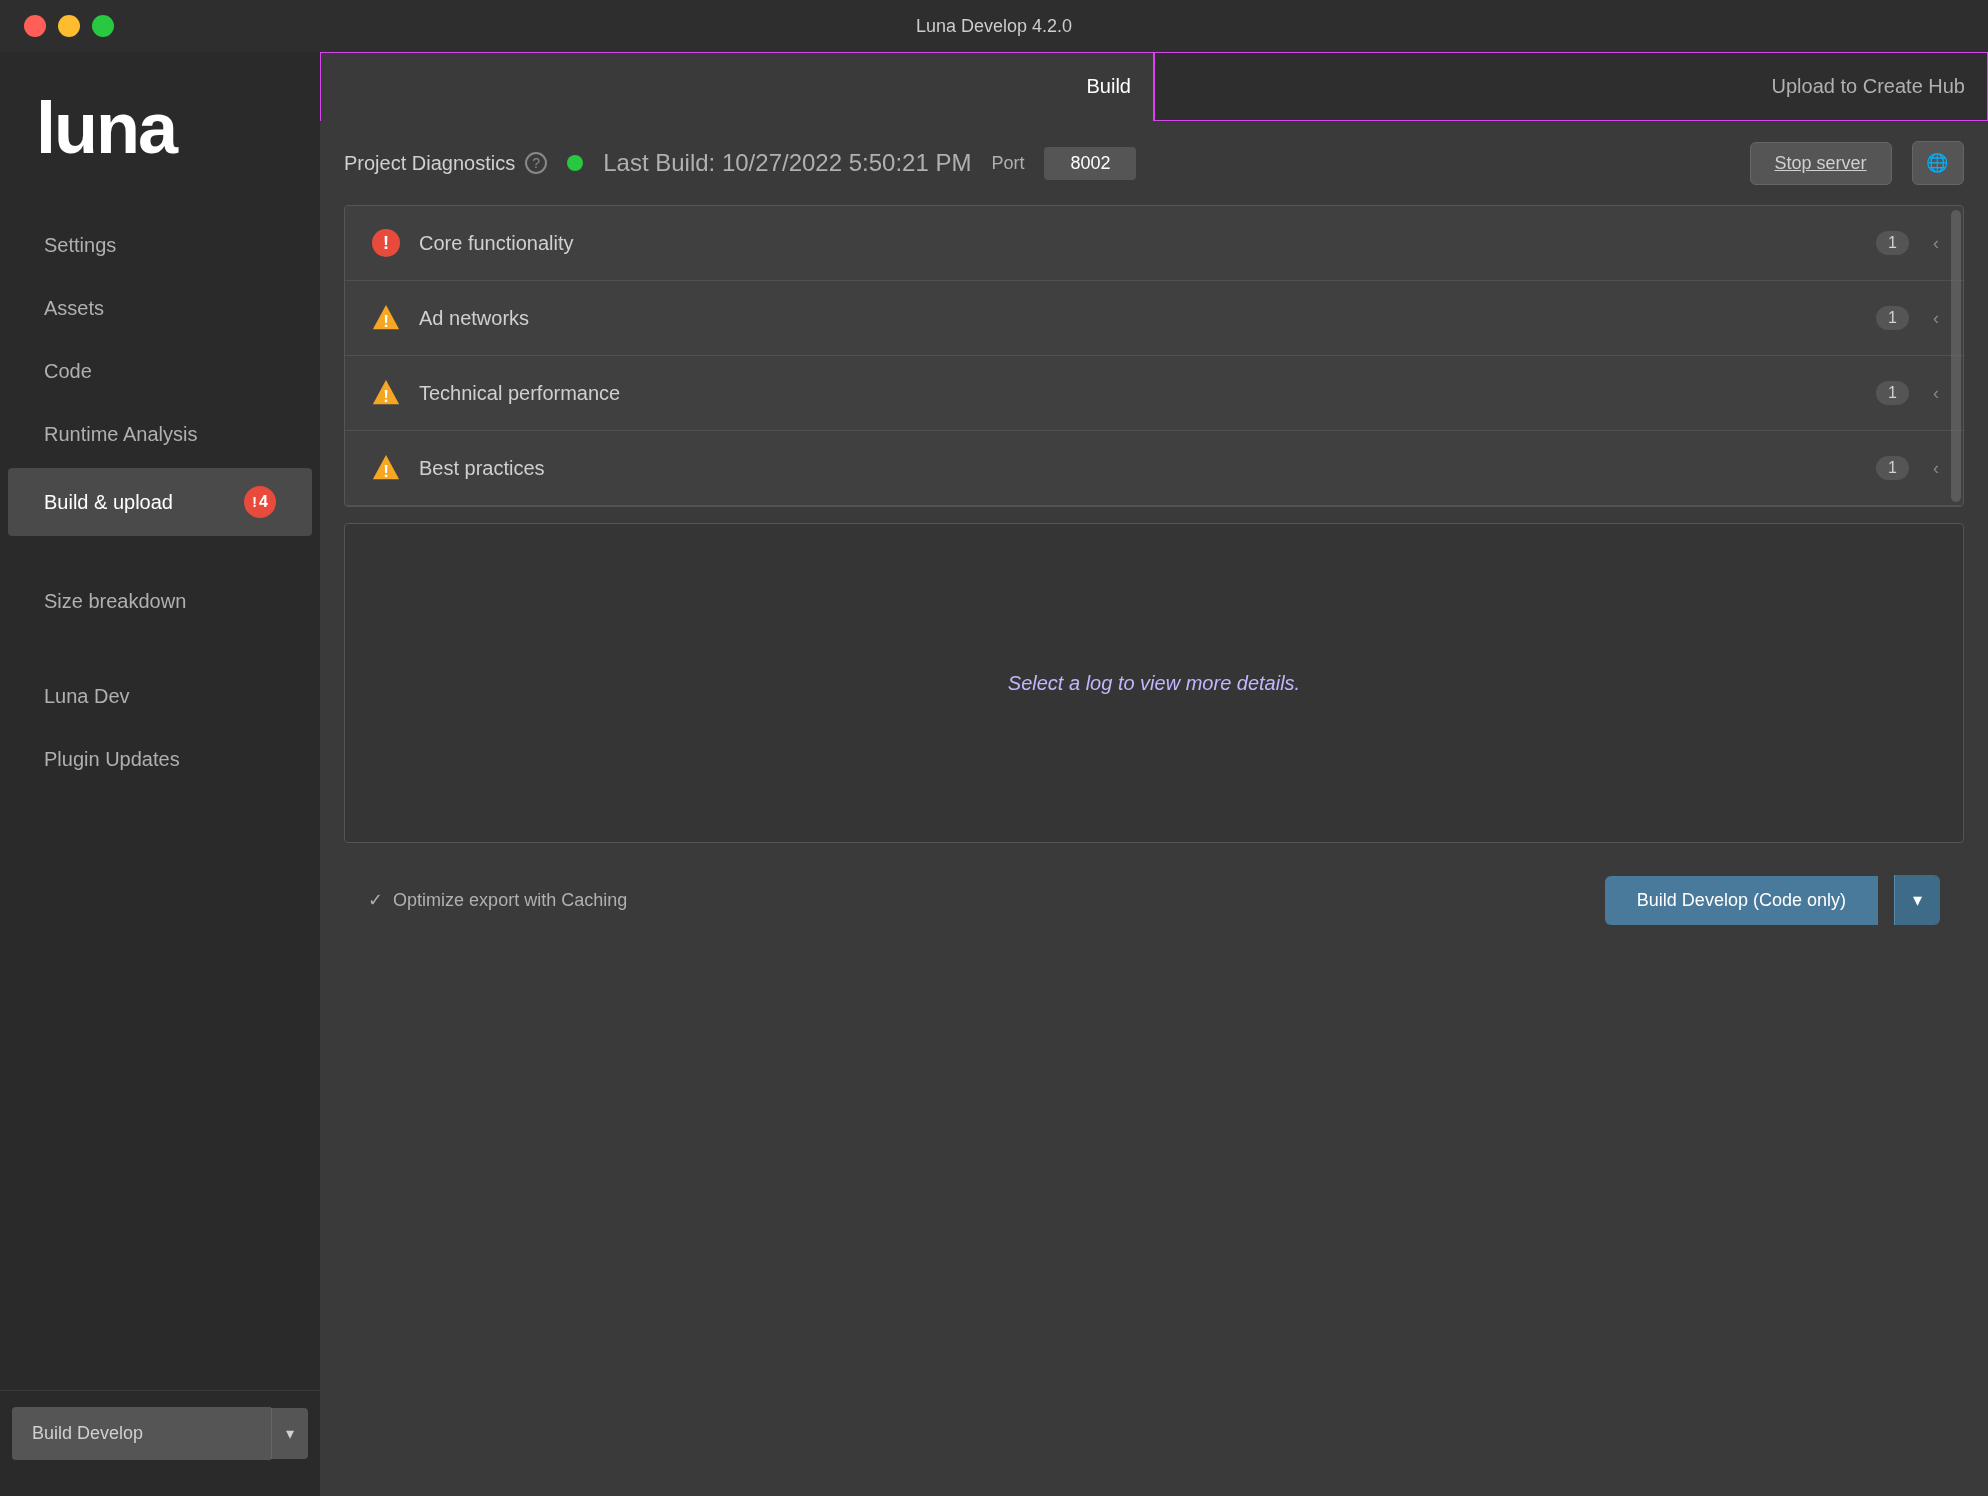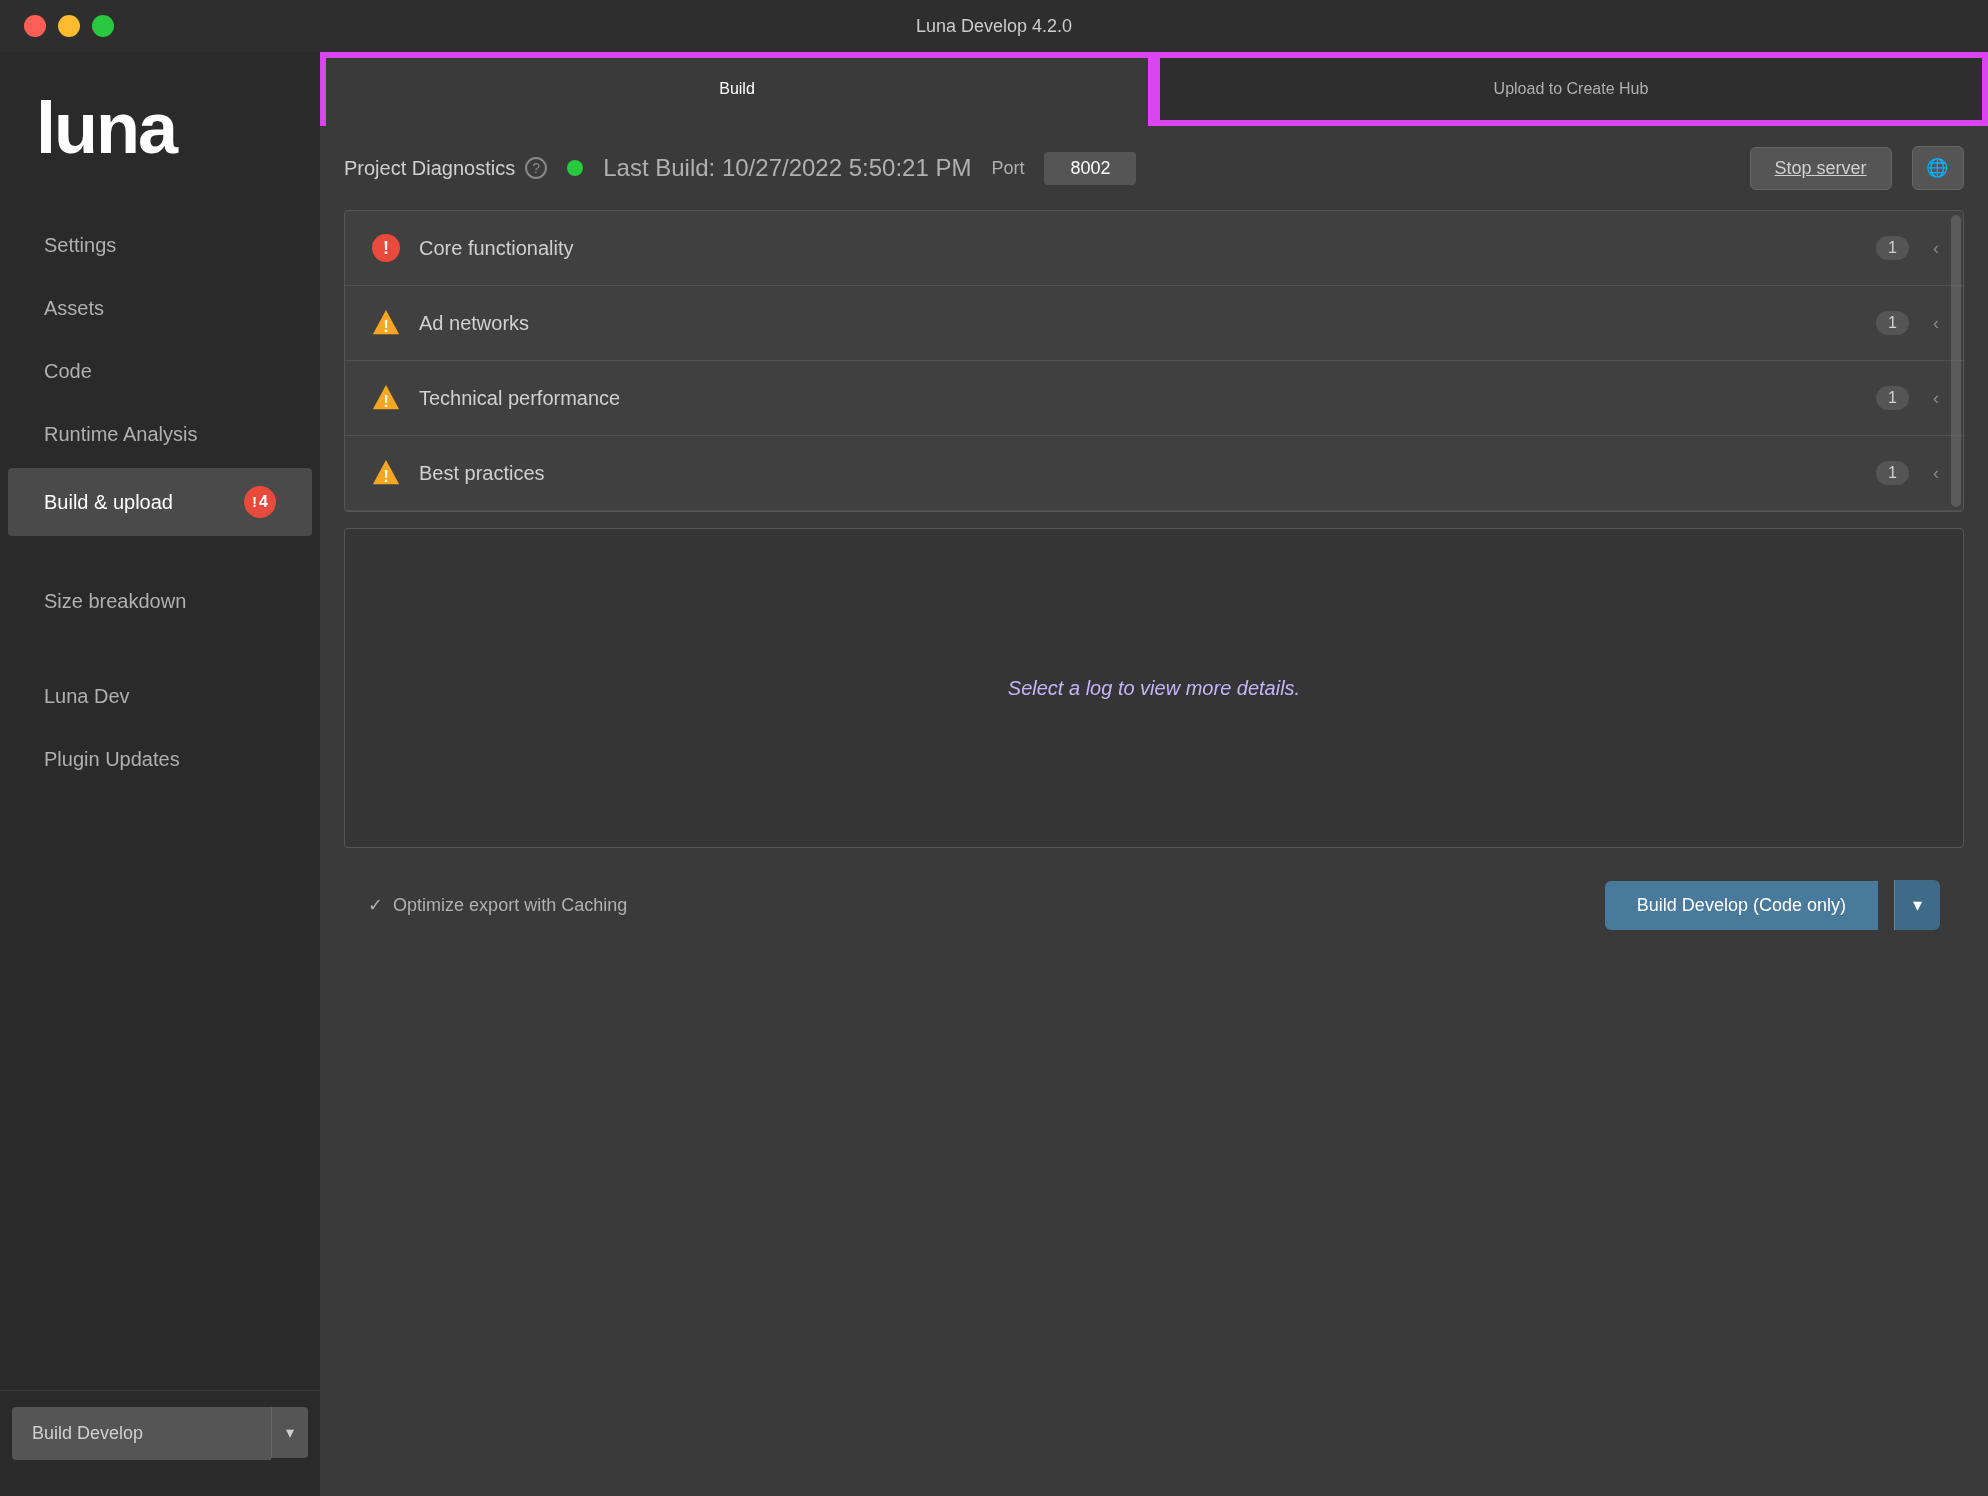--- a/index.html
+++ b/index.html
@@ -111,21 +111,21 @@
     .nav-spacer { height: 32px; }
 
     
     .sidebar-bottom {
       padding: 16px 12px;
       border-top: 1px solid #3a3a3a;
       margin-top: auto;
     }
     .build-button-row {
       display: flex;
-      align-items: flex-start;
+      align-items: center;
       gap: 0;
     }
     .build-btn-main {
       flex: 1;
       background: #555555;
       color: #d0d0d0;
       border: none;
       padding: 16px 20px;
       font-size: 18px;
       cursor: pointer;
@@ -154,25 +154,25 @@
 
     
     .tab-bar {
       display: flex;
       background: #2e2e2e;
       flex-shrink: 0;
     }
     .tab {
       flex: 1;
       padding: 22px;
-      text-align: center;
-      font-size: 16px;
+      text-align: right;
+      font-size: 20px;
       color: #b0b0b0;
       cursor: pointer;
-      border: 6px solid #d946ef;
+      border: 1px solid #d946ef;
     }
     .tab.active {
       background: #3a3a3a;
       color: #ffffff;
       border-bottom: none;
     }
 
     
     .project-header {
       display: flex;

